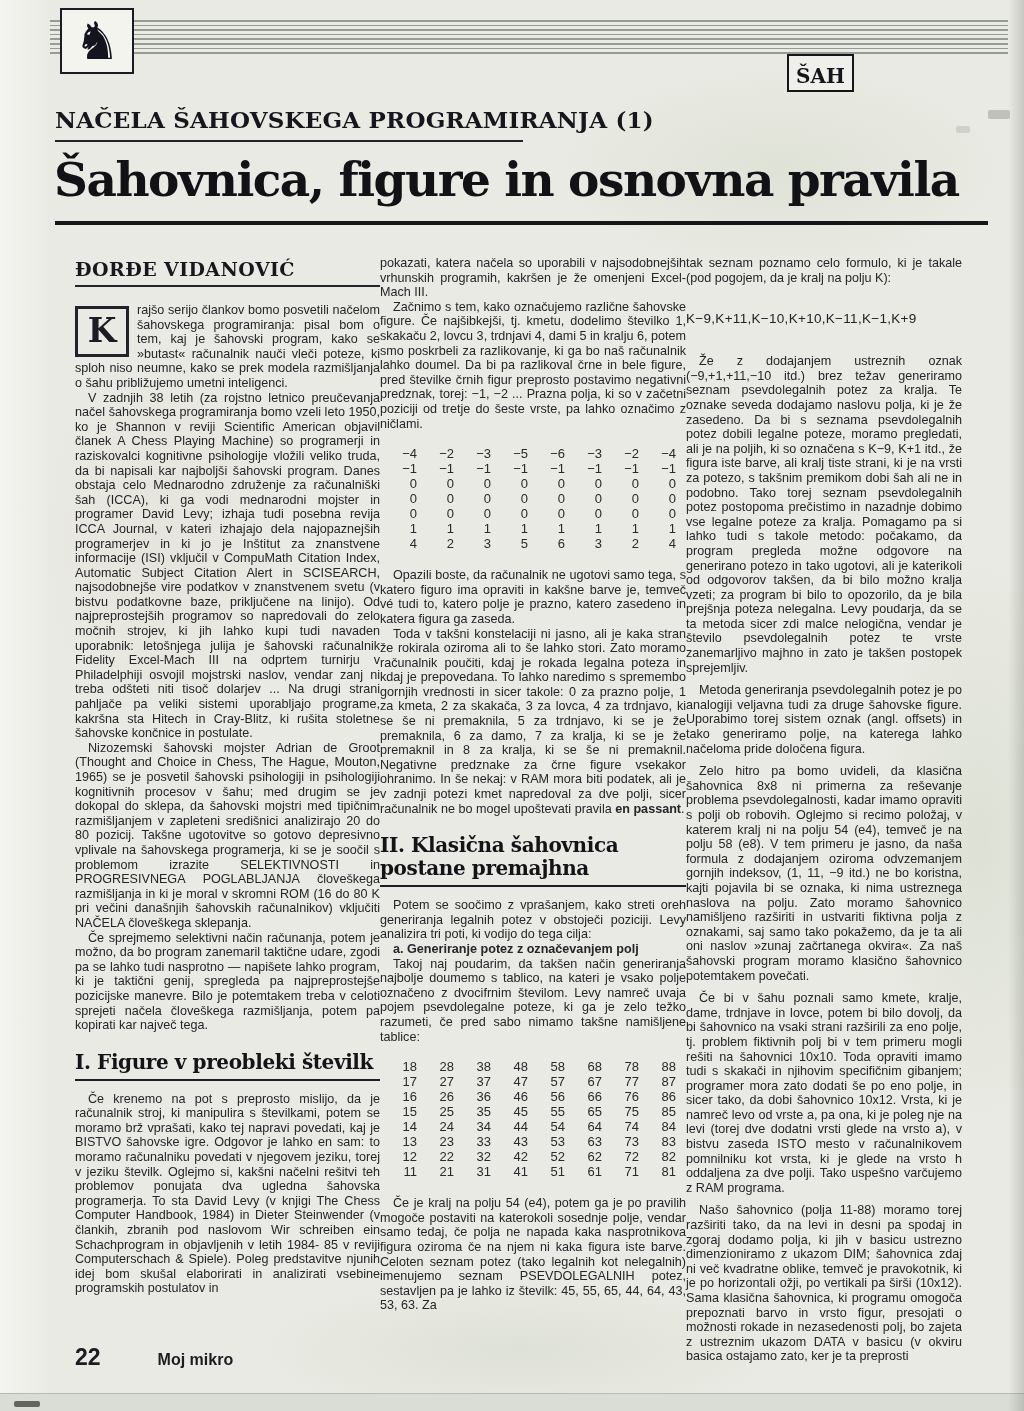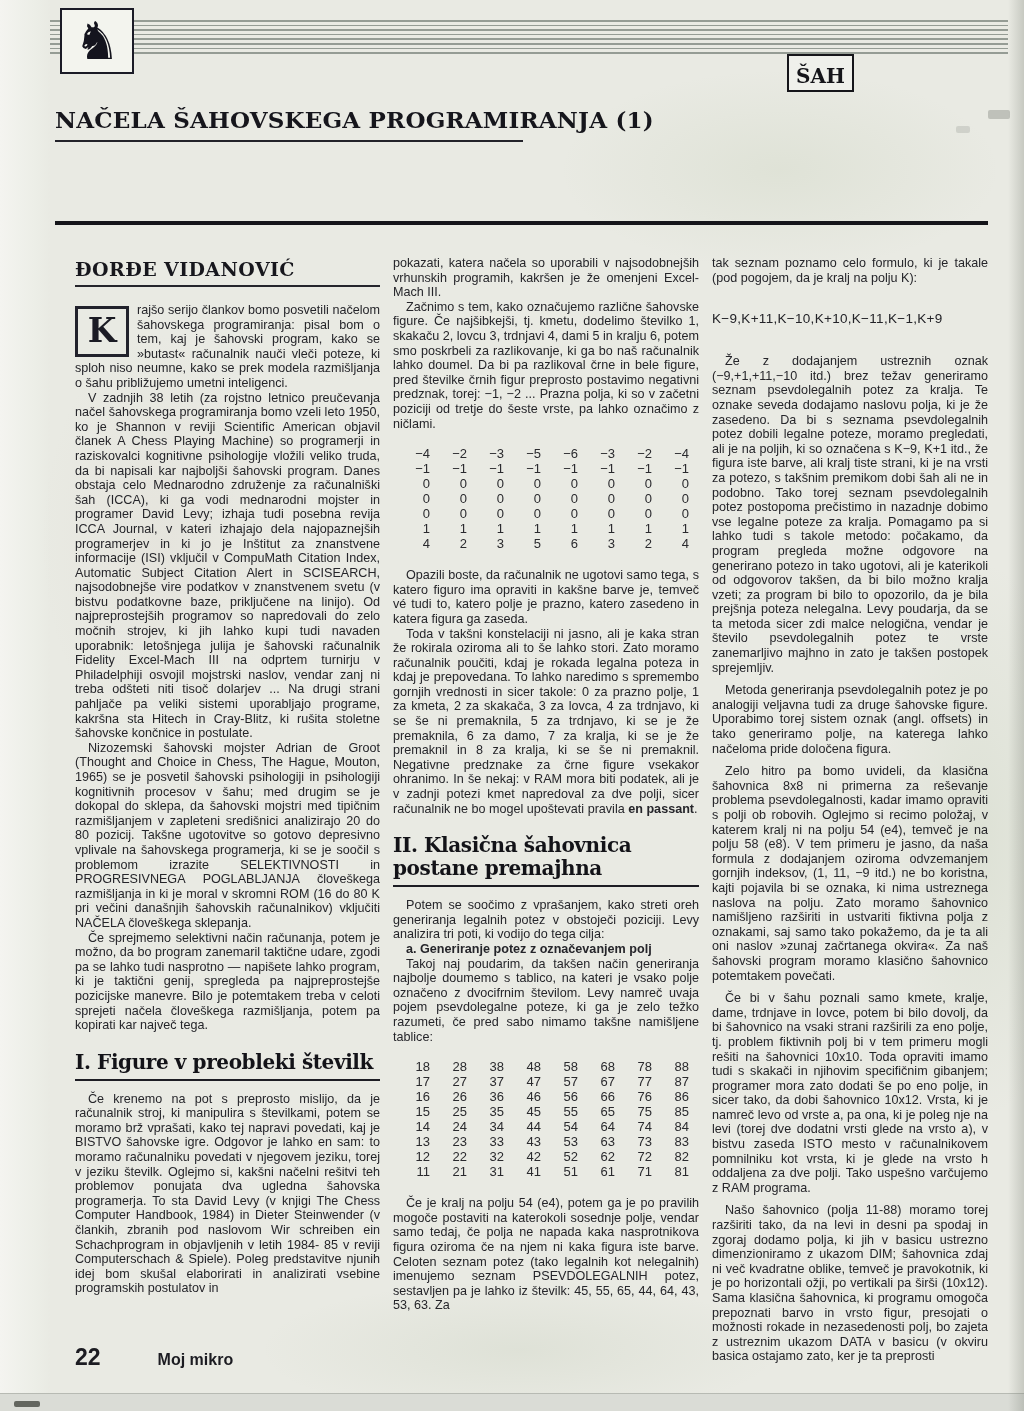--- a/index.html
+++ b/index.html
@@ -33,21 +33,21 @@
   .badge{position:absolute;left:787px;top:54px;z-index:2;border:2.5px solid #15151a;
          padding:8px 7px 2px;font-family:"DejaVu Serif",serif;font-weight:bold;font-size:20px;
          color:#15151a;background:rgba(240,241,236,.85);}
   .kicker{position:absolute;left:55px;top:106px;font-family:"DejaVu Serif",serif;font-weight:bold;
           font-size:23px;letter-spacing:.2px;color:#16161c;z-index:2;}
   .kicker-rule{position:absolute;left:55px;top:140px;width:468px;height:2px;background:#23232a;z-index:2;}
   .title{position:absolute;left:54px;top:152px;width:940px;font-family:"DejaVu Serif",serif;
          font-weight:bold;font-size:47px;letter-spacing:-1.5px;color:#111116;white-space:nowrap;z-index:2;}
   .title-rule{position:absolute;left:55px;top:221px;width:933px;height:4px;background:#15151a;z-index:2;}
   
-  .cols{position:absolute;left:75px;top:256px;width:913px;display:flex;gap:13px;z-index:2;}
+  .cols{position:absolute;left:75px;top:256px;width:913px;display:flex;z-index:2;}
   .col{position:relative;}
   .col1{width:305px;}.col2{width:306px;}.col3{width:276px;}
   .body{font-size:12.6px;line-height:14.6px;text-align:justify;color:#25252a;margin:0;}
   .p-indent{text-indent:13px;}
   .sp-after{margin-bottom:8px;}
   .author{font-family:"DejaVu Serif",serif;font-weight:bold;font-size:19px;letter-spacing:.4px;
           color:#17171d;margin:2px 0 0;}
   .author-rule{height:2px;background:#25252c;margin:5px 0 16px;}
   .dropcap{float:left;width:48px;height:45px;border:3px solid #22222c;margin:3px 8px 1px 0;
            display:flex;align-items:center;justify-content:center;
@@ -74,20 +74,21 @@
   <div class="stain stain3"></div>
   <div class="stain stain4"></div>
 
   <div class="stripes"></div>
   <div class="logo-box">
     <span class="knight">♞</span>
   </div>
   <div class="badge">ŠAH</div>
   <div class="kicker">NAČELA ŠAHOVSKEGA PROGRAMIRANJA (1)</div>
   <div class="kicker-rule"></div>
+  <div class="title">Šahovnica, figure in osnovna pravila</div>
   <div class="title-rule"></div>
   <div class="smudge" style="left:988px;top:110px;width:22px;height:9px;"></div>
   <div class="smudge" style="left:956px;top:126px;width:14px;height:7px;opacity:.6;"></div>
 
   <div class="cols">
 
     <div class="col col1">
       <div class="author">ĐORĐE VIDANOVIĆ</div>
       <div class="author-rule"></div>
       <p class="body"><span class="dropcap">K</span><span>rajšo serijo člankov bomo posvetili načelom šahovskega programiranja: pisal bom o tem, kaj je šahovski program, kako se »butast« računalnik nauči vleči poteze, ki sploh niso neumne, kako se prek modela razmišljanja o šahu približujemo umetni inteligenci.</span></p>

